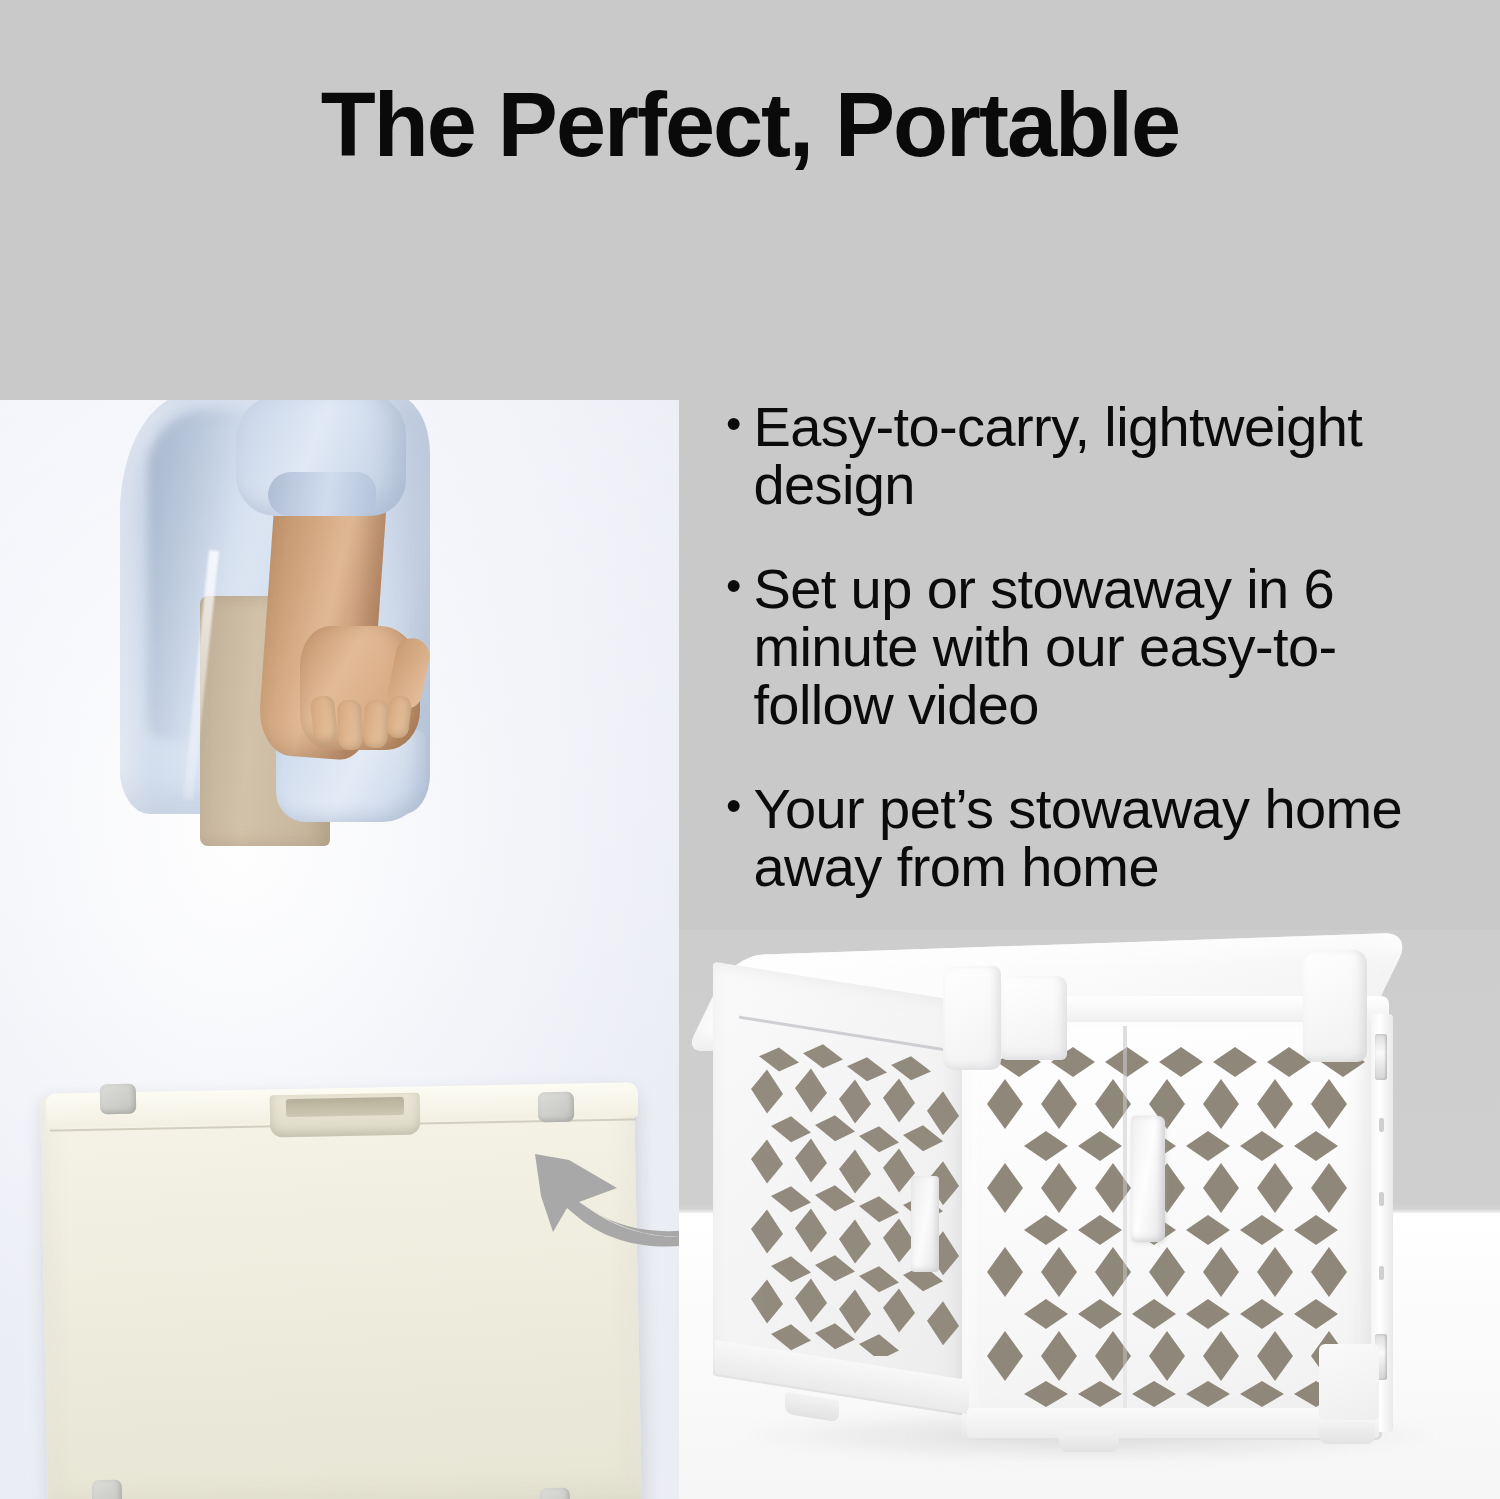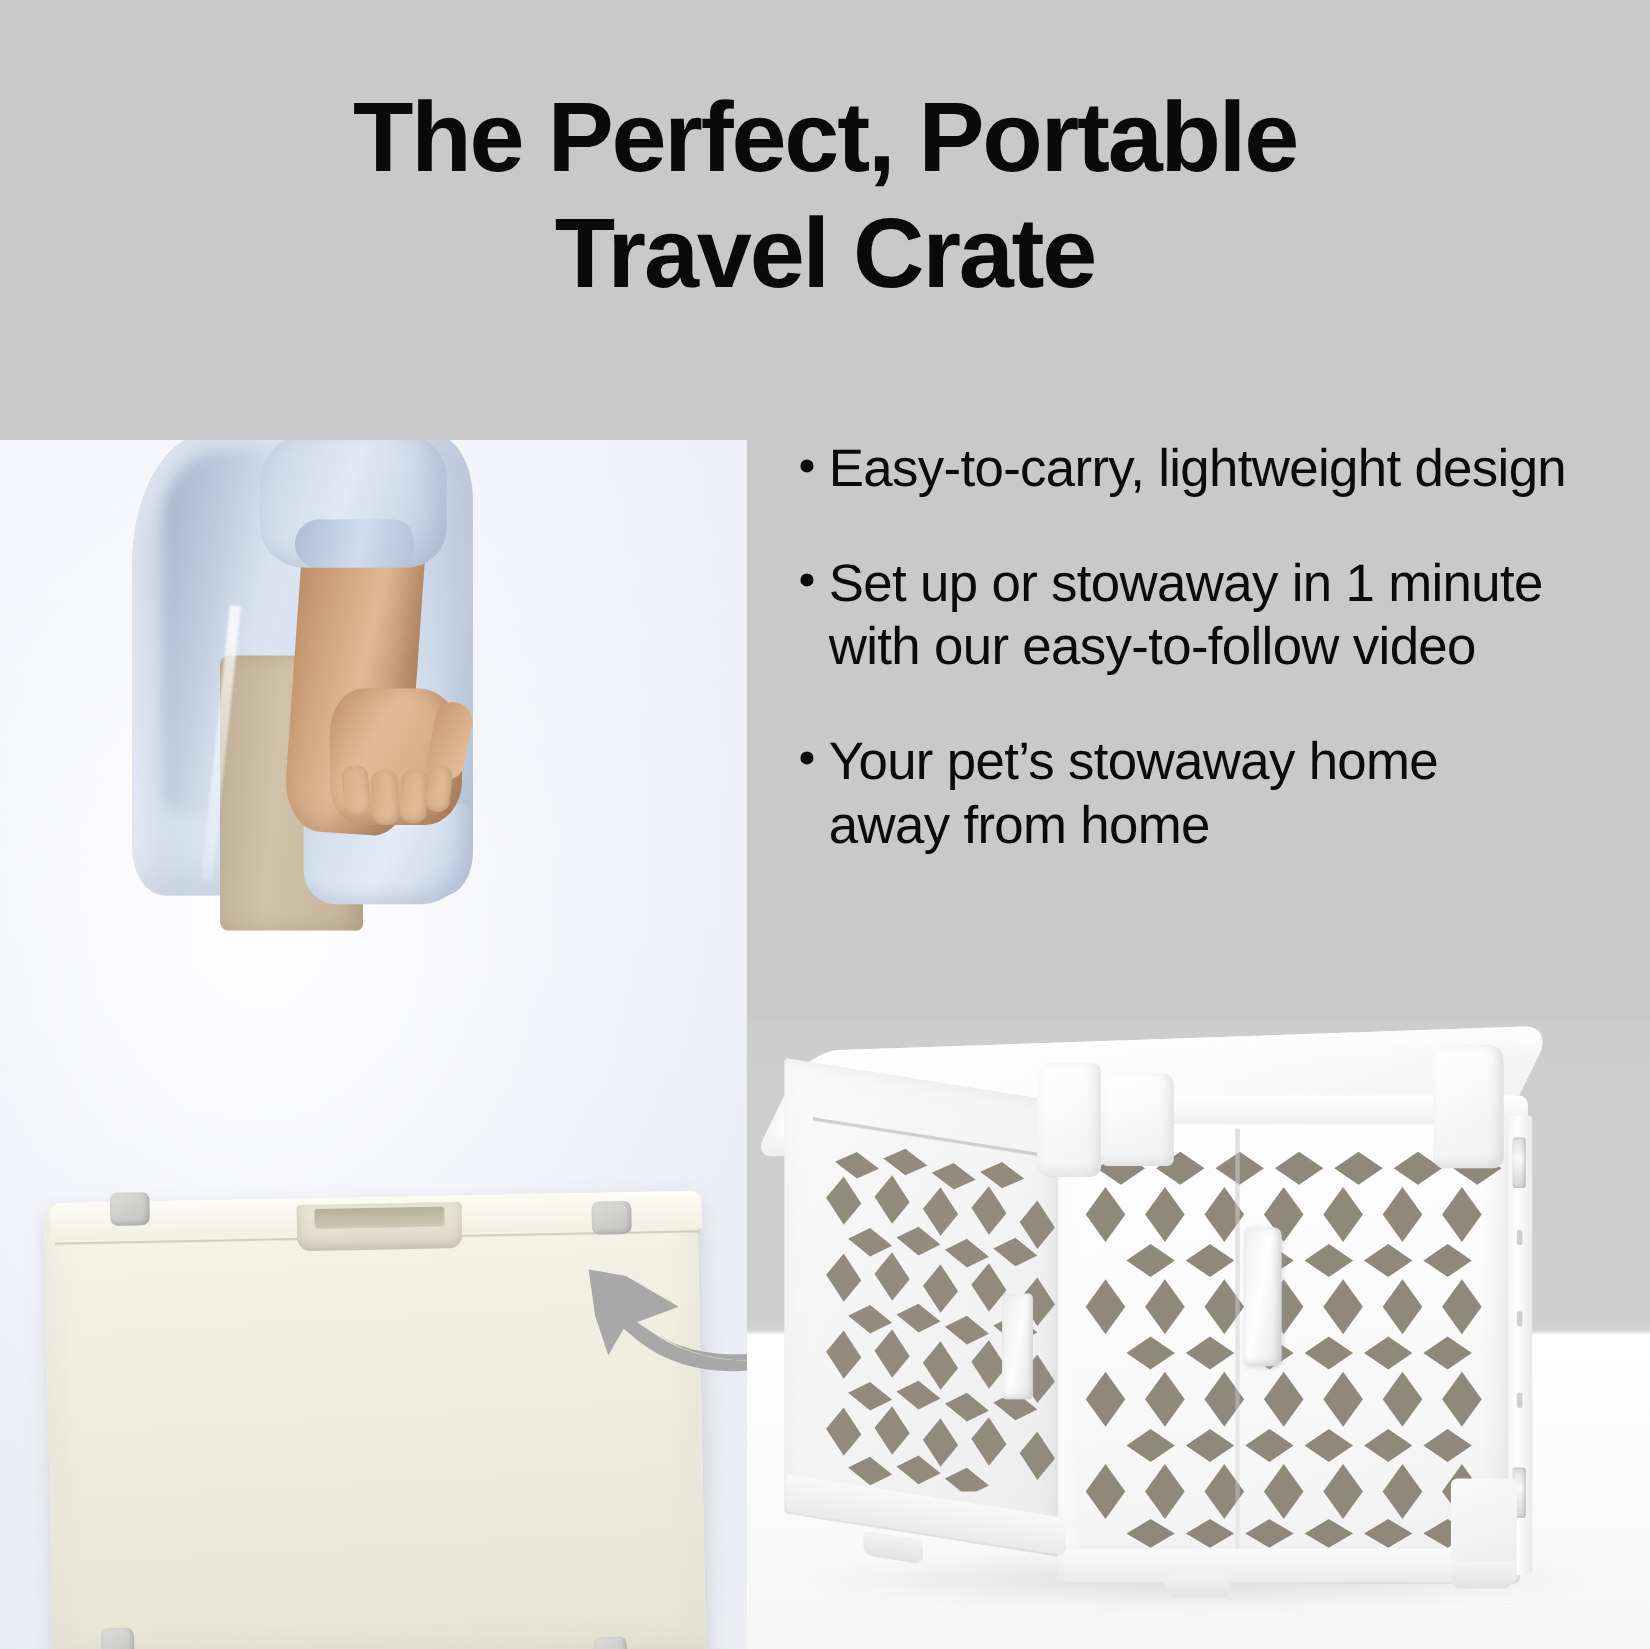--- a/index.html
+++ b/index.html
@@ -180,21 +180,21 @@
     color:#0b0b0b;
   }
   .bullet{
     display:flex;align-items:flex-start;
     margin-bottom:46px;
   }
   .bullet .dot{
     font-size:44px;line-height:52px;margin-right:12px;flex:0 0 auto;
   }
   .bullet .txt{
-    font-size:48px;line-height:58px;letter-spacing:-.6px;
+    font-size:56px;line-height:58px;letter-spacing:-.6px;
   }
 
   
   .photo-crate{
     position:absolute;left:679px;top:930px;width:821px;height:569px;
     overflow:hidden;
     background:linear-gradient(180deg,#cdcdcd 0%,#cfcfcf 48%,#d3d3d3 49%,#ffffff 50%,#fdfdfd 100%);
   }
   .crate-floor{
     position:absolute;left:0;top:283px;width:821px;height:286px;
@@ -310,21 +310,20 @@
     border-radius:6px;
   }
 </style>
 </head>
 <body>
 
 <div id="root">
 
   <div class="headline">
     <span>The Perfect, Portable</span>
-    <span class="l2">Travel Crate</span>
   </div>
 
   <div class="photo-left">
     <div class="pl-bg-shadow"></div>
 
     <div class="person">
       <div class="shirt"></div>
       <div class="shirt-fold-a"></div>
       <div class="shirt-fold-b"></div>
       <div class="pants"></div>
@@ -364,21 +363,21 @@
     </svg>
   </div>
 
   <div class="bullets">
     <div class="bullet">
       <span class="dot">•</span>
       <span class="txt">Easy-to-carry, lightweight design</span>
     </div>
     <div class="bullet">
       <span class="dot">•</span>
-      <span class="txt">Set up or stowaway in 1 minute with our easy-to-follow video</span>
+      <span class="txt">Set up or stowaway in 6 minute with our easy-to-follow video</span>
     </div>
     <div class="bullet">
       <span class="dot">•</span>
       <span class="txt">Your pet’s stowaway home away from home</span>
     </div>
   </div>
 
   <div class="photo-crate">
     <div class="crate-floor"></div>
     <div class="crate-floor-shadow"></div>

